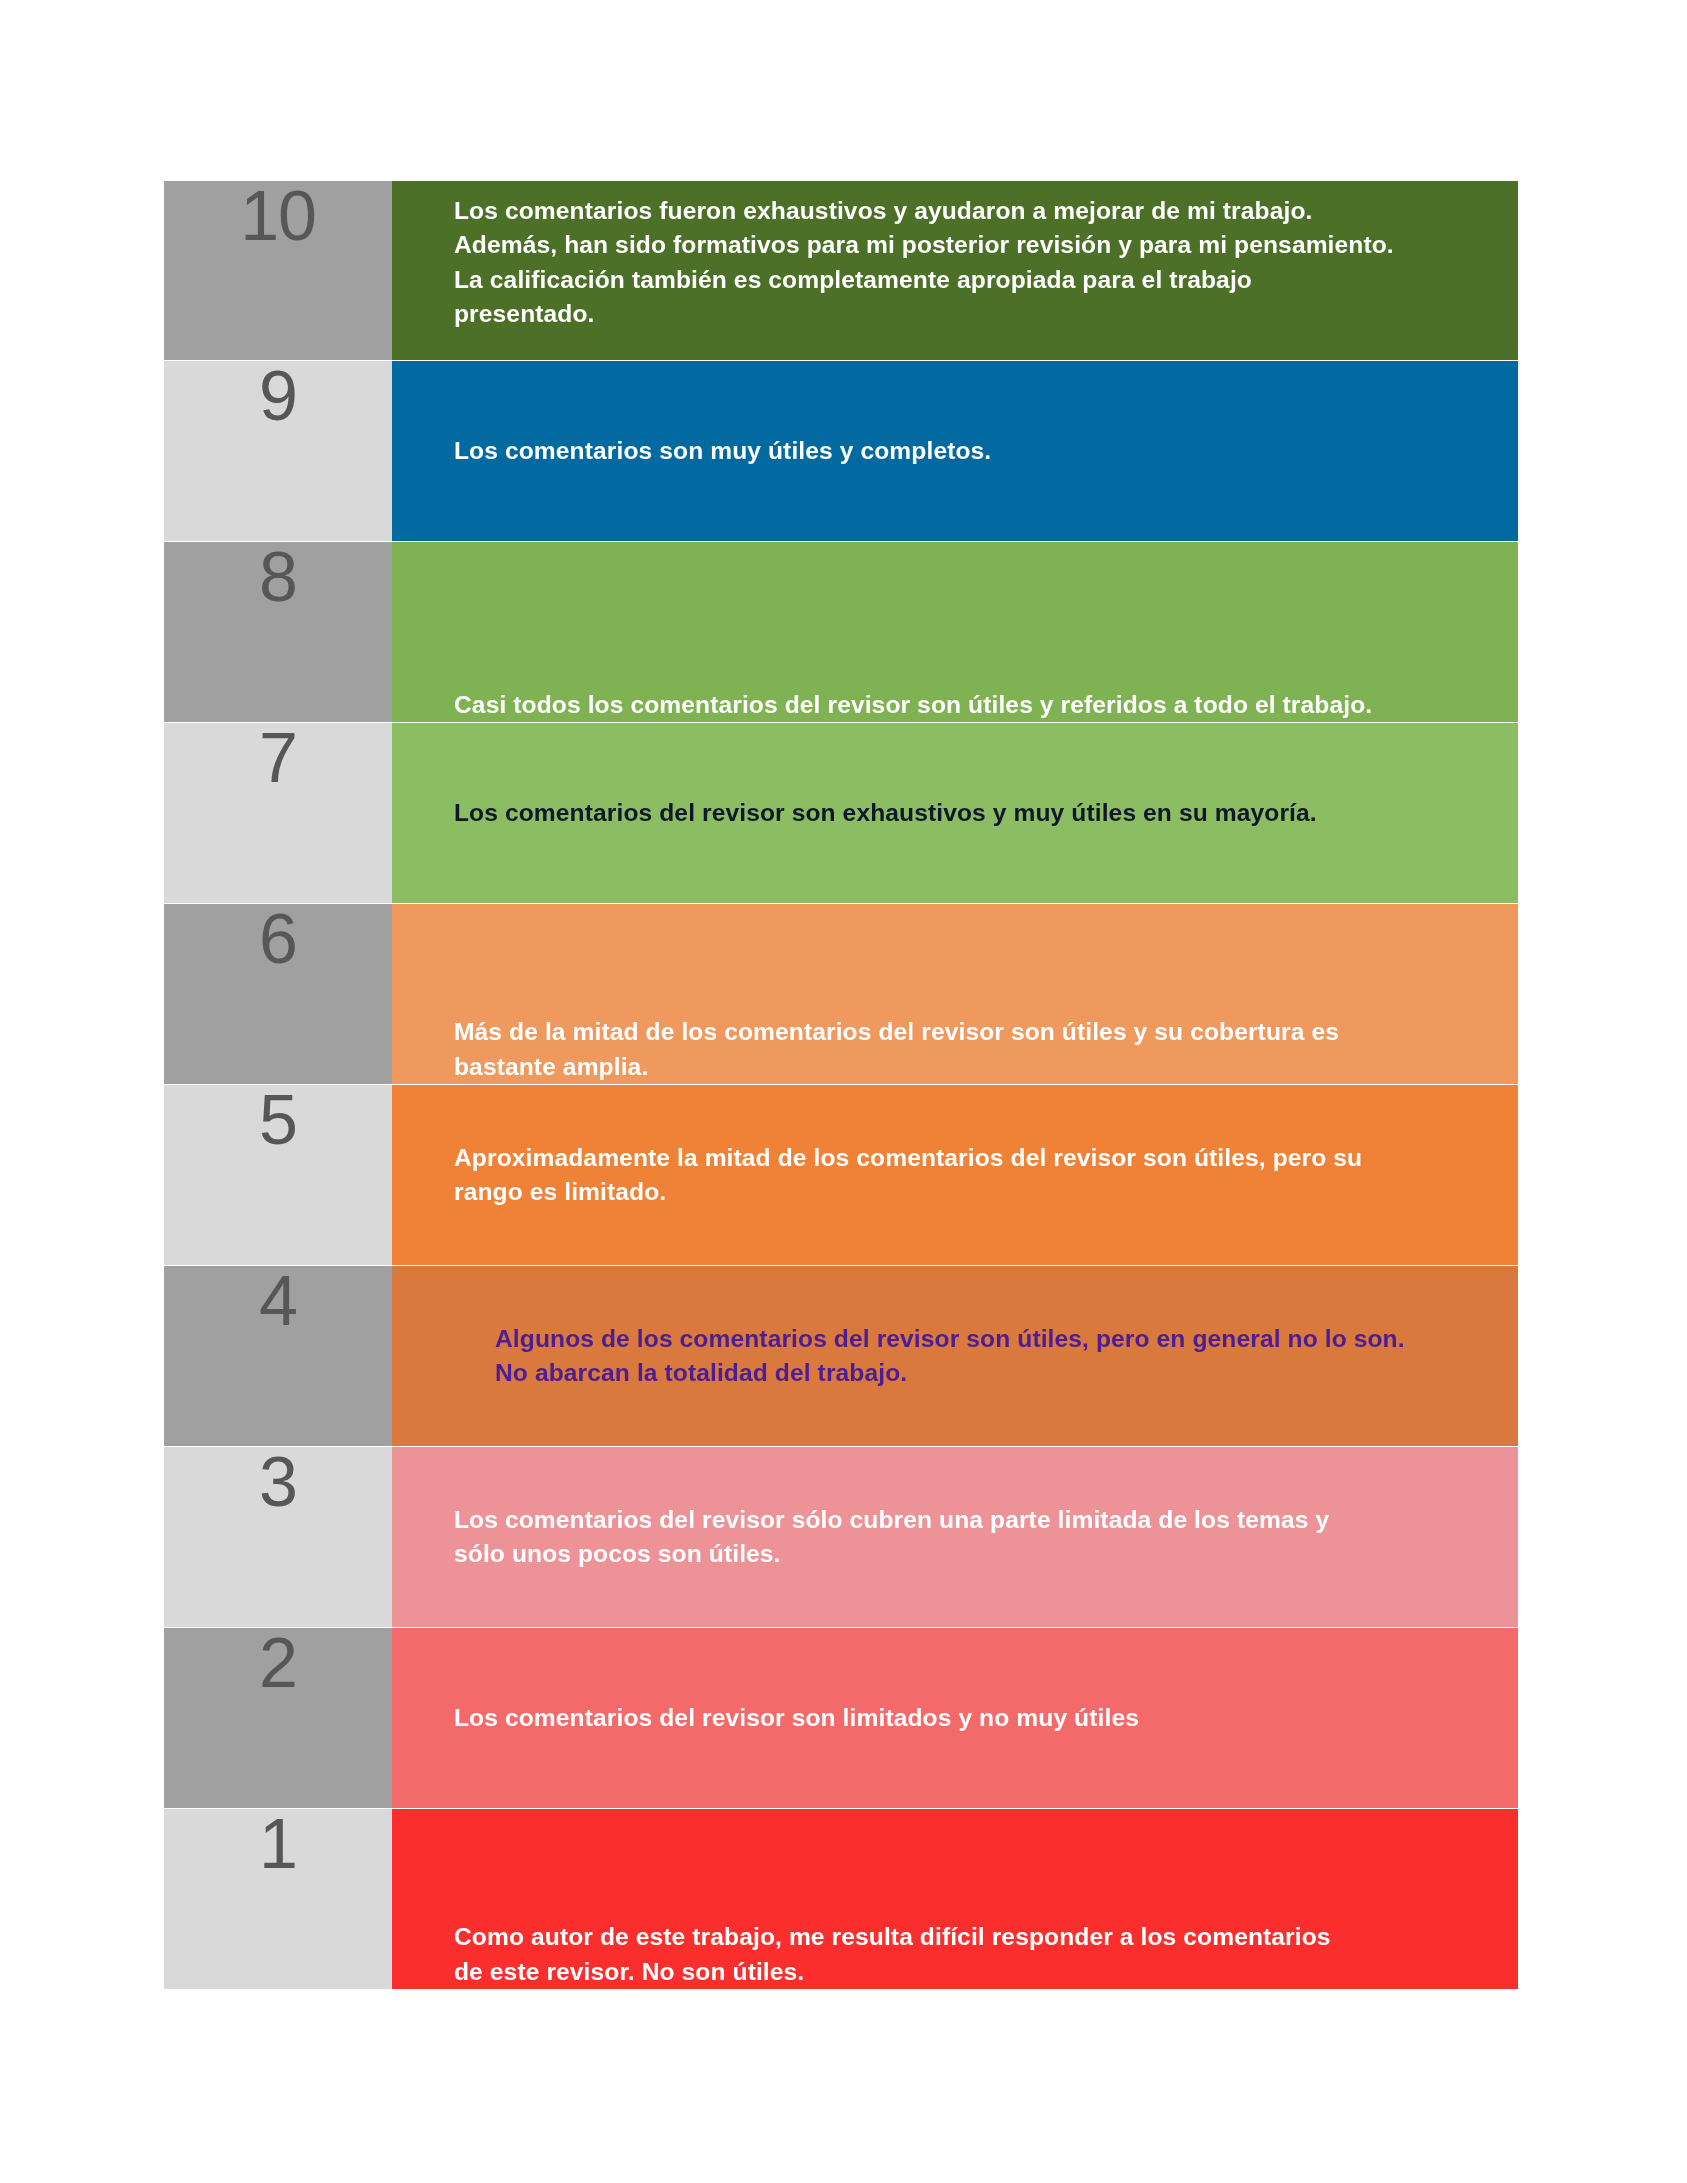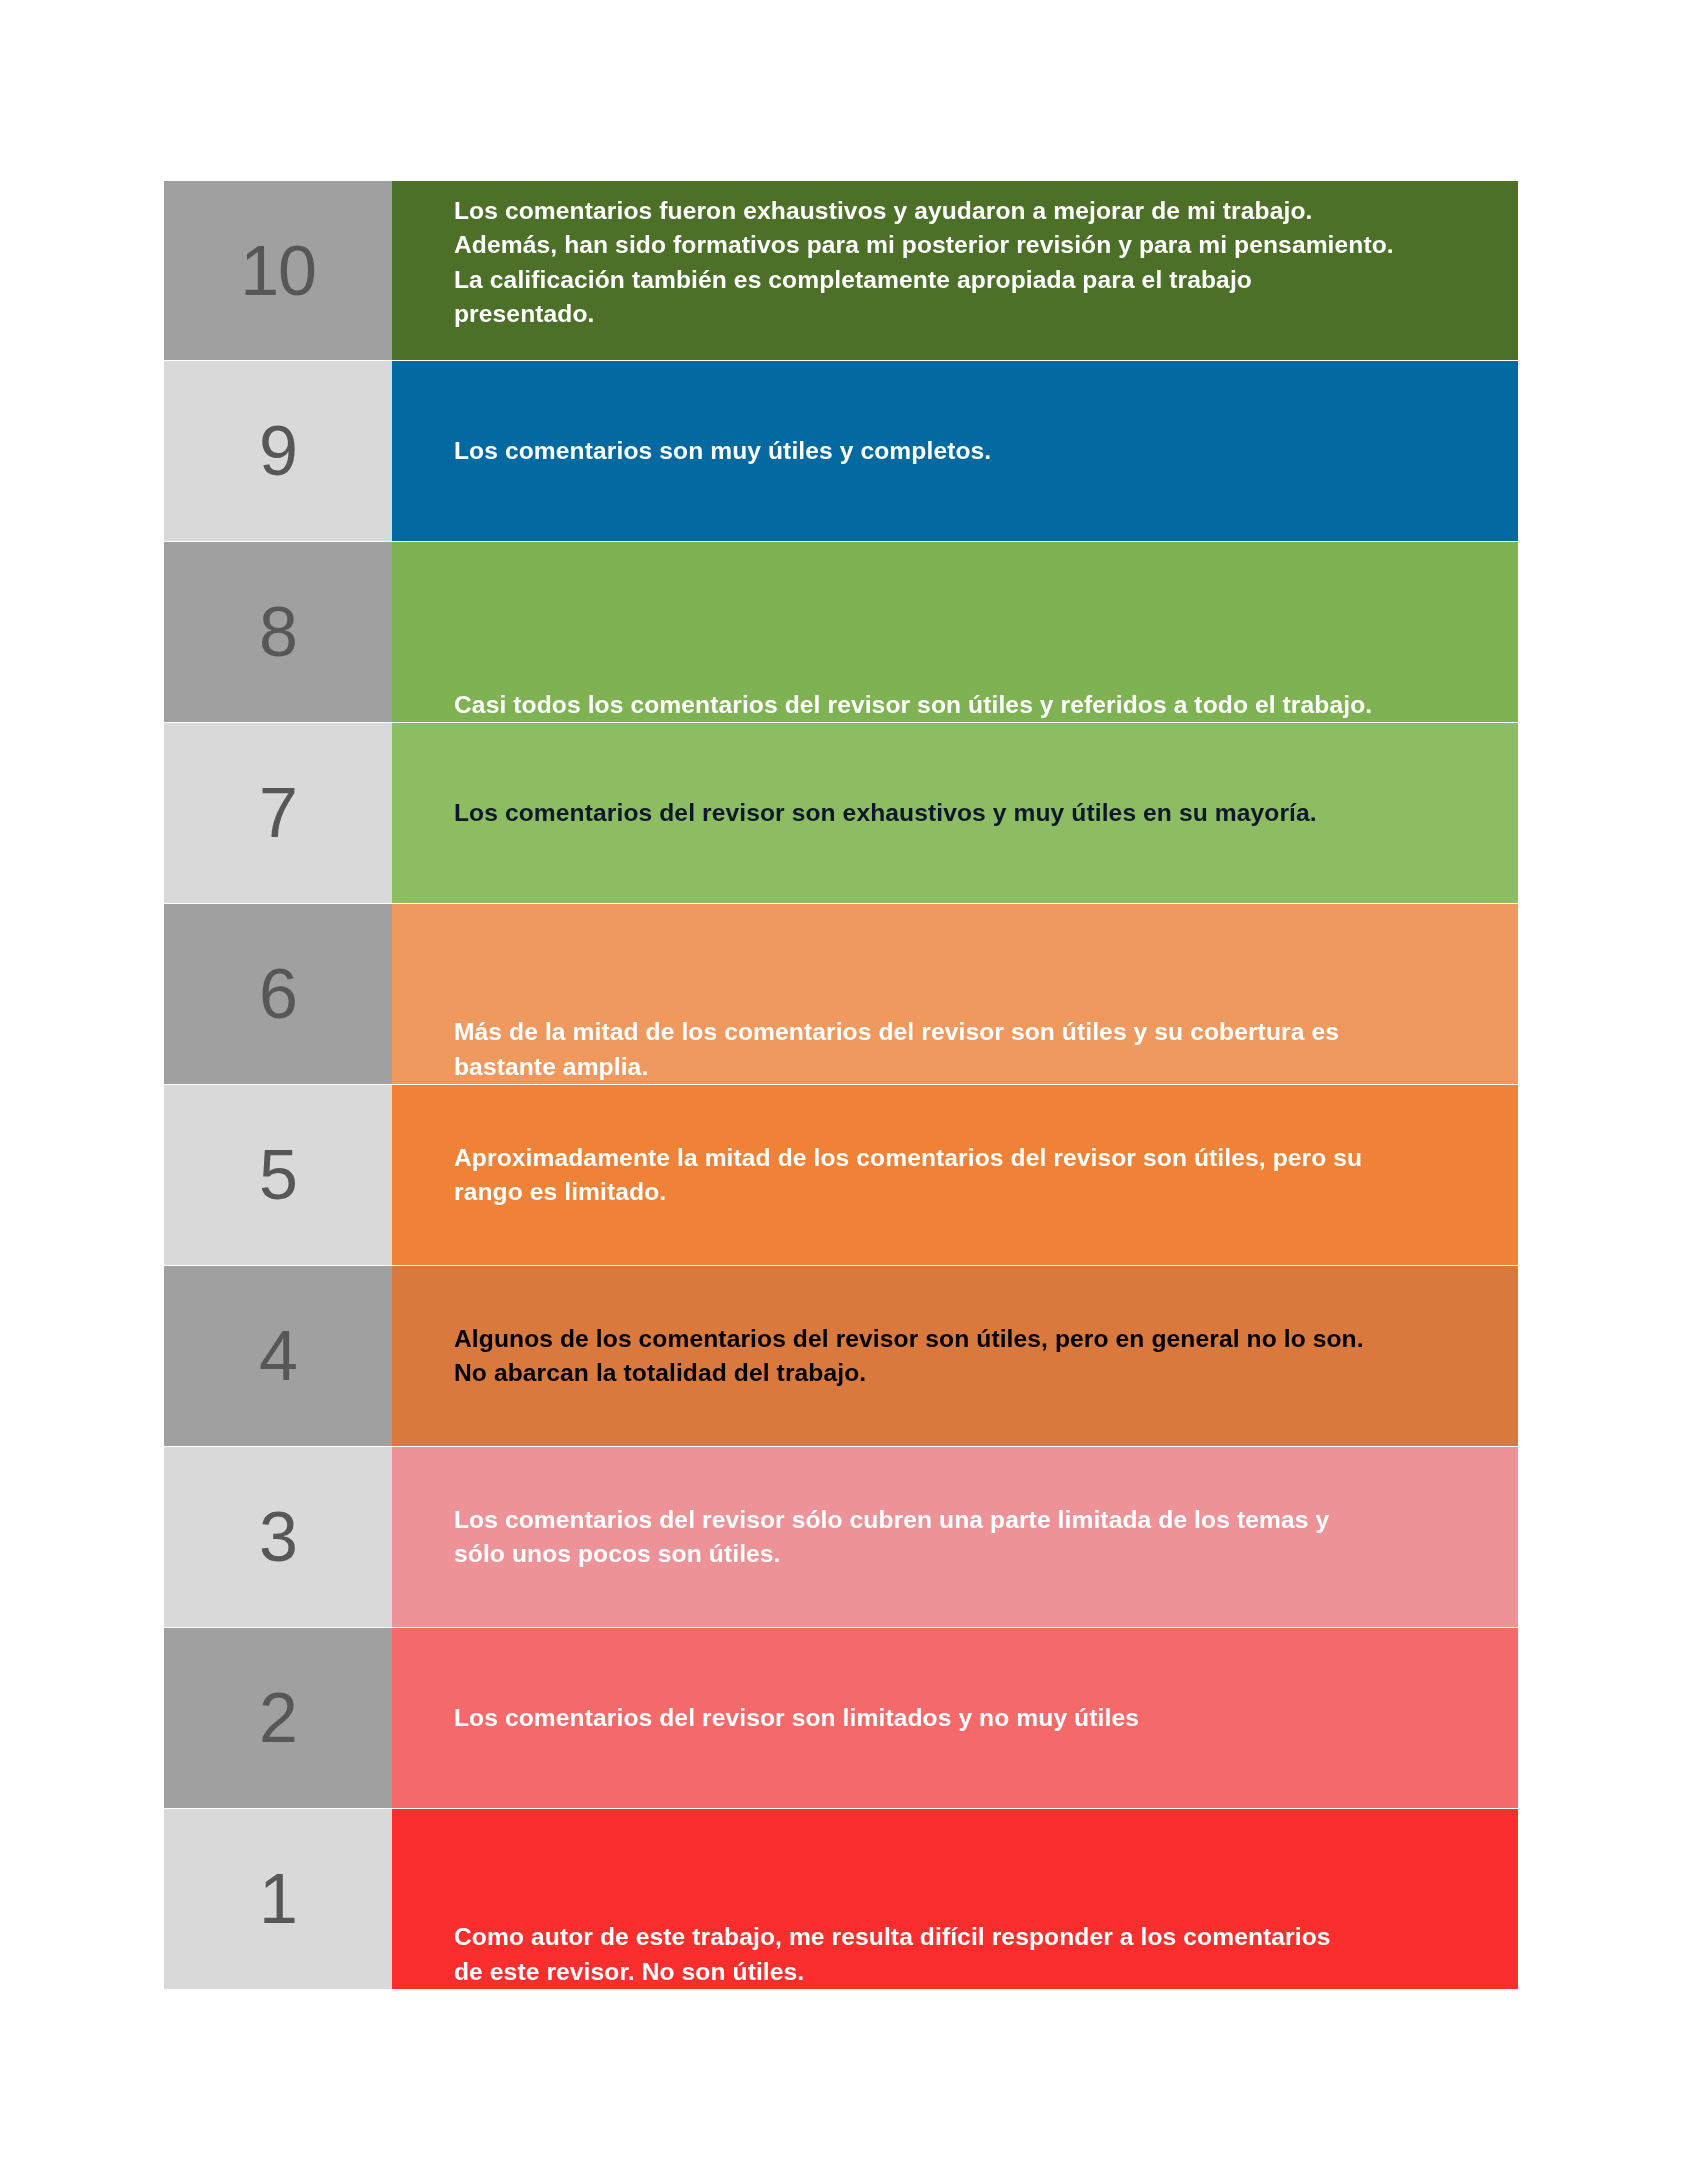--- a/index.html
+++ b/index.html
@@ -44,21 +44,20 @@
   }
   .rubric-row:last-child {
     border-bottom: none;
   }
 
   
   .score-cell {
     flex: 0 0 228px;
     width: 228px;
     display: flex;
-    align-items: center;
     justify-content: center;
     box-sizing: border-box;
   }
   .score-cell .score-value {
     font-family: "Liberation Sans", sans-serif;
     font-size: 70px;
     font-weight: 400;
     color: #575757;
     line-height: 1;
     letter-spacing: -1.1px;
@@ -147,21 +146,21 @@
         <div class="desc-cell" style="background: rgb(239, 130, 54); align-items: center;">
           <div class="desc-text" style="color: rgb(255, 255, 255);">Aproximadamente la mitad de los comentarios del revisor son útiles, pero su
 rango es limitado.</div>
         </div>
       </div>
       <div class="rubric-row row-h-std" style="border-bottom-color: rgb(255, 255, 255);">
         <div class="score-cell" style="background: rgb(160, 160, 160);">
           <span class="score-value" style="color: rgb(87, 87, 87);">4</span>
         </div>
         <div class="desc-cell" style="background: rgb(217, 121, 62); align-items: center;">
-          <div class="desc-text" style="color: #000000;">Algunos de los comentarios del revisor son útiles, pero en general no lo son.
+          <div class="desc-text" style="color: #4c1d95; margin-left: 41px;">Algunos de los comentarios del revisor son útiles, pero en general no lo son.
 No abarcan la totalidad del trabajo.</div>
         </div>
       </div>
       <div class="rubric-row row-h-std" style="border-bottom-color: rgb(255, 255, 255);">
         <div class="score-cell" style="background: rgb(217, 217, 217);">
           <span class="score-value" style="color: rgb(87, 87, 87);">3</span>
         </div>
         <div class="desc-cell" style="background: rgb(237, 147, 152); align-items: center;">
           <div class="desc-text" style="color: rgb(255, 255, 255);">Los comentarios del revisor sólo cubren una parte limitada de los temas y
 sólo unos pocos son útiles.</div>

